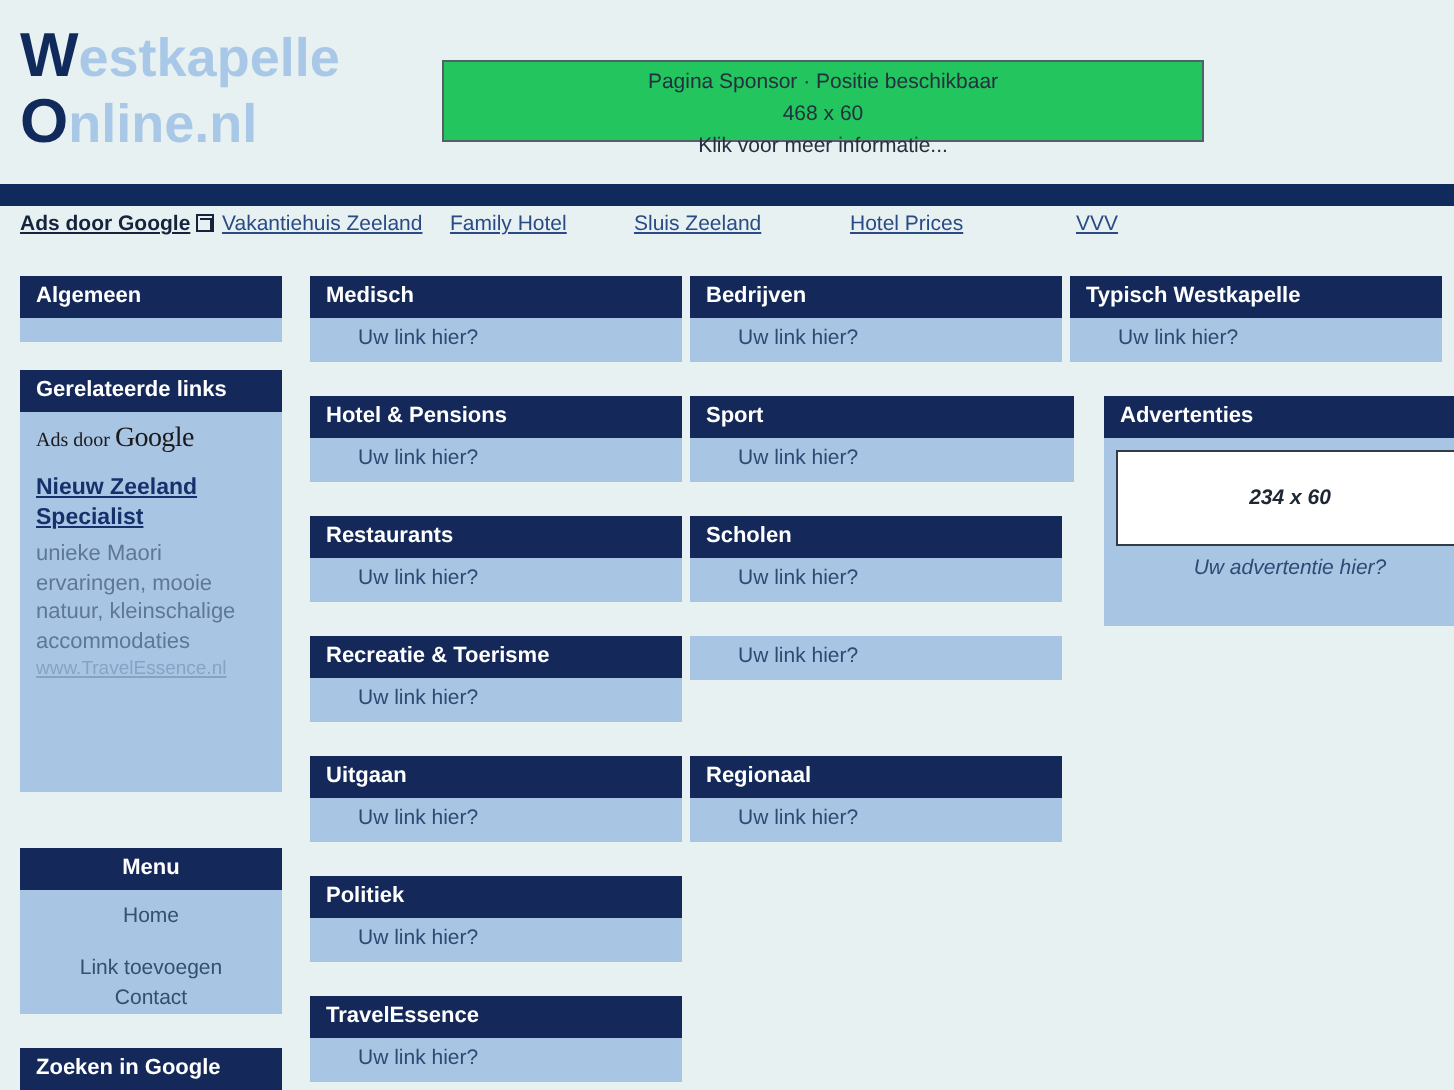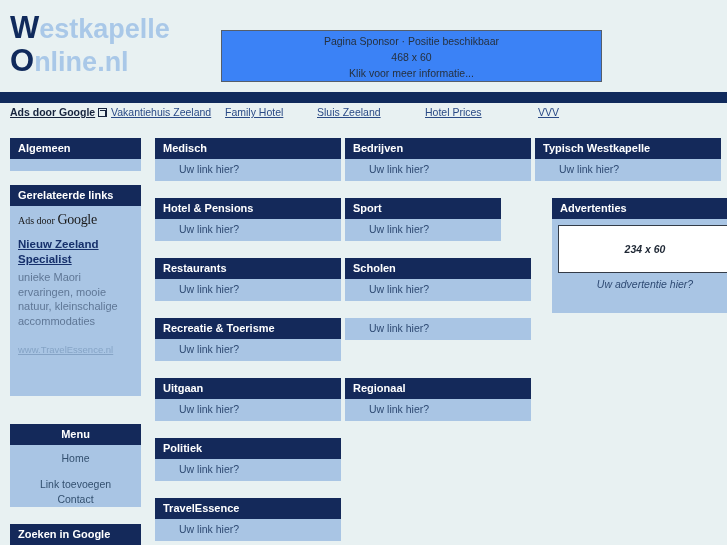--- a/index.html
+++ b/index.html
@@ -29,22 +29,22 @@
   }
   .logo .cap {
     color: #102a5c;
     font-size: 31px;
   }
   .logo-line { white-space: nowrap; }
 
   .sponsor-box {
     position: absolute;
     left: 221px; top: 30px;
-    width: 381px; height: 52px;
-    background: #3b82f6;
+    width: 381px; height: 41px;
+    background: #22c55e;
     border: 1px solid #555e6b;
     text-align: center;
     font-size: 10.5px;
     color: #25303f;
     line-height: 16px;
     padding-top: 2px;
   }
   .sponsor-box div { white-space: nowrap; }
 
   .topbar {
@@ -145,21 +145,21 @@
   }
   .gad-body {
     font-size: 11px;
     color: #5f7796;
     line-height: 14.5px;
   }
   .gad-url {
     font-size: 9.5px;
     color: #7f9ec0;
     text-decoration: underline;
-    margin-top: 16px;
+    margin-top: 1px;
     opacity: .85;
   }
   .menu-body { background: #a9c5e4; padding: 6px 8px 8px 8px; }
   .menu-body .mitem {
     font-size: 10.5px;
     color: #33506f;
     line-height: 15px;
   }
   .menu-body .mgap { height: 11px; }
 
@@ -291,21 +291,21 @@
         <div class="linkline">Uw link hier?</div>
       </div>
   </div>
 
   <div class="panel" style="left:345px; top:138px; width:186px;">
     <div class="phead">Bedrijven</div>
     <div class="pbody">
         <div class="linkline">Uw link hier?</div>
       </div>
   </div>
-  <div class="panel" style="left:345px; top:198px; width:156px;">
+  <div class="panel" style="left:345px; top:198px; width:192px;">
     <div class="phead">Sport</div>
     <div class="pbody">
         <div class="linkline">Uw link hier?</div>
       </div>
   </div>
   <div class="panel" style="left:345px; top:258px; width:186px;">
     <div class="phead">Scholen</div>
     <div class="pbody">
         <div class="linkline">Uw link hier?</div>
       </div>

